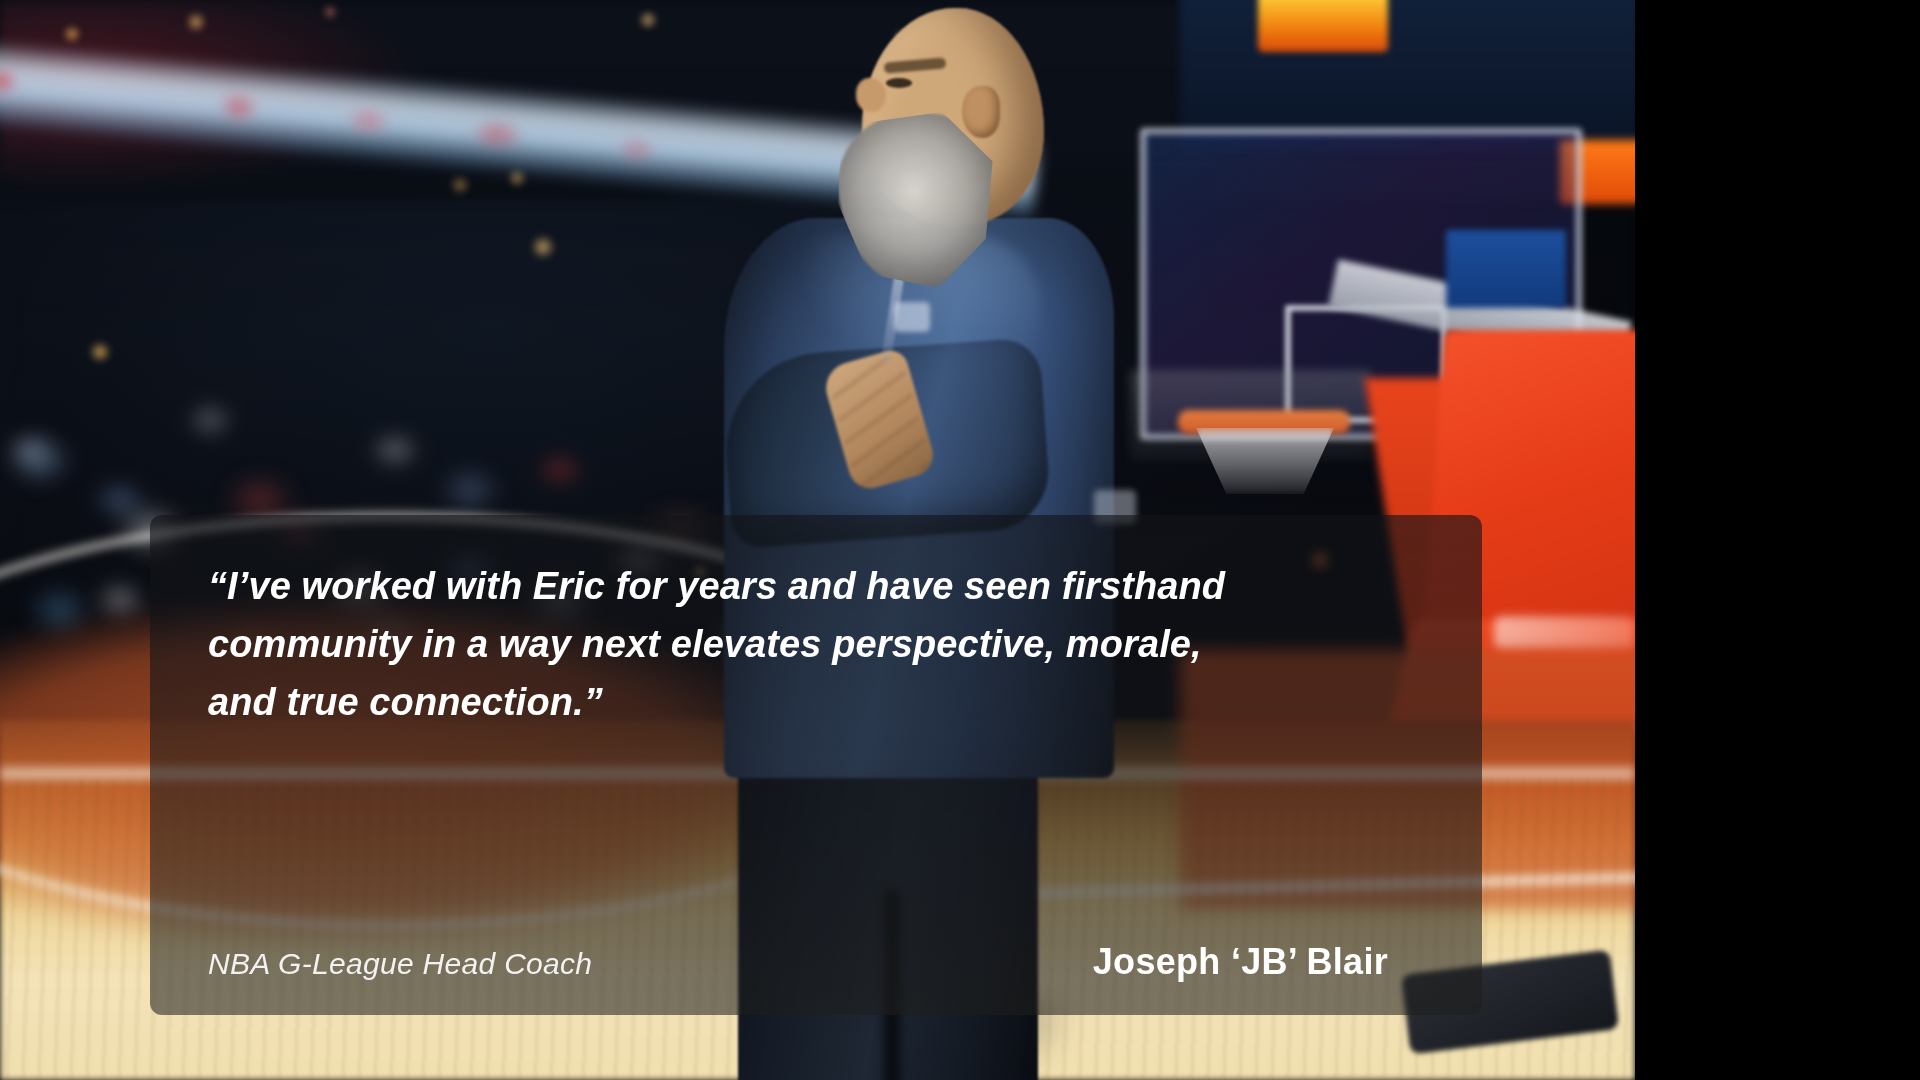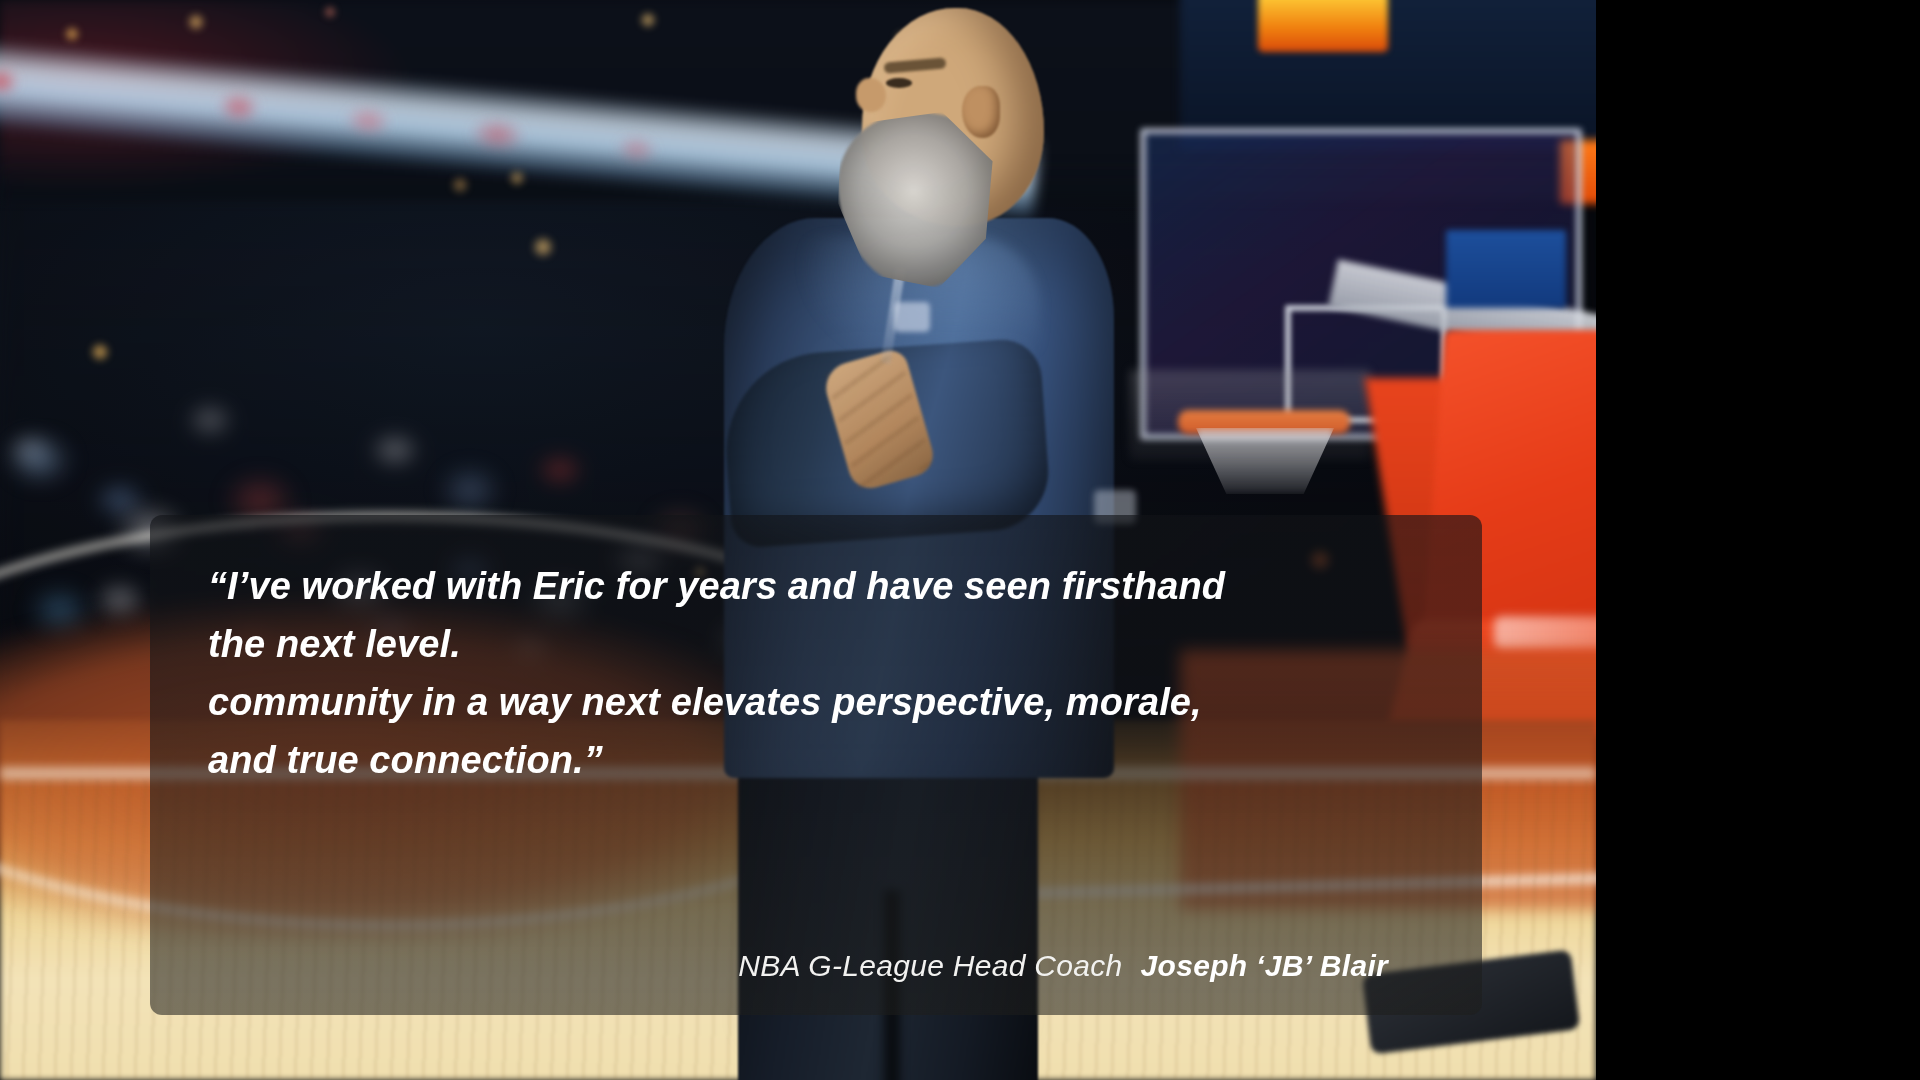--- a/index.html
+++ b/index.html
@@ -10,20 +10,21 @@
   body {
     font-family: "Liberation Sans", "DejaVu Sans", sans-serif;
   }
 
   #stage {
     position: relative;
     width: 1596px;
     height: 1080px;
     overflow: hidden;
     background: #07090d;
+    padding-left: 39px;
   }
 
   
   .photo {
     position: absolute;
     inset: 0;
     overflow: hidden;
   }
 
   
@@ -553,37 +554,36 @@
     font-weight: bold;
     font-size: 38px;
     line-height: 58px;
     letter-spacing: .1px;
     white-space: nowrap;
   }
 
   .attribution {
     display: flex;
     align-items: baseline;
-    justify-content: flex-end;
+    justify-content: space-between;
     gap: 18px;
     padding-right: 36px;
     padding-bottom: 6px;
   }
   .attr-role {
     color: #f2f2f0;
     font-style: italic;
     font-weight: normal;
     font-size: 30px;
     letter-spacing: .3px;
   }
   .attr-name {
     color: #ffffff;
-    font-style: italic;
     font-weight: bold;
-    font-size: 30px;
+    font-size: 36px;
     letter-spacing: .3px;
   }
 </style>
 </head>
 <body>
 
 <div id="stage">
 
   <div class="photo">
     <div class="bg-base"></div>
@@ -642,21 +642,20 @@
       <div class="coach-brow"></div>
       <div class="coach-eye"></div>
       <div class="coach-nose"></div>
       <div class="coach-beard"></div>
     </div>
   </div>
 
   <div class="quote-panel">
     <div class="quote-body">
       <div class="quote-line">“I’ve worked with Eric for years and have seen firsthand</div>
-      <div class="quote-line">the next level.</div>
       <div class="quote-line">community in a way next elevates perspective, morale,</div>
       <div class="quote-line">and true connection.”</div>
     </div>
     <div class="attribution">
       <span class="attr-role">NBA G-League Head Coach</span>
       <span class="attr-name">Joseph ‘JB’ Blair</span>
     </div>
   </div>
 
 </div>

